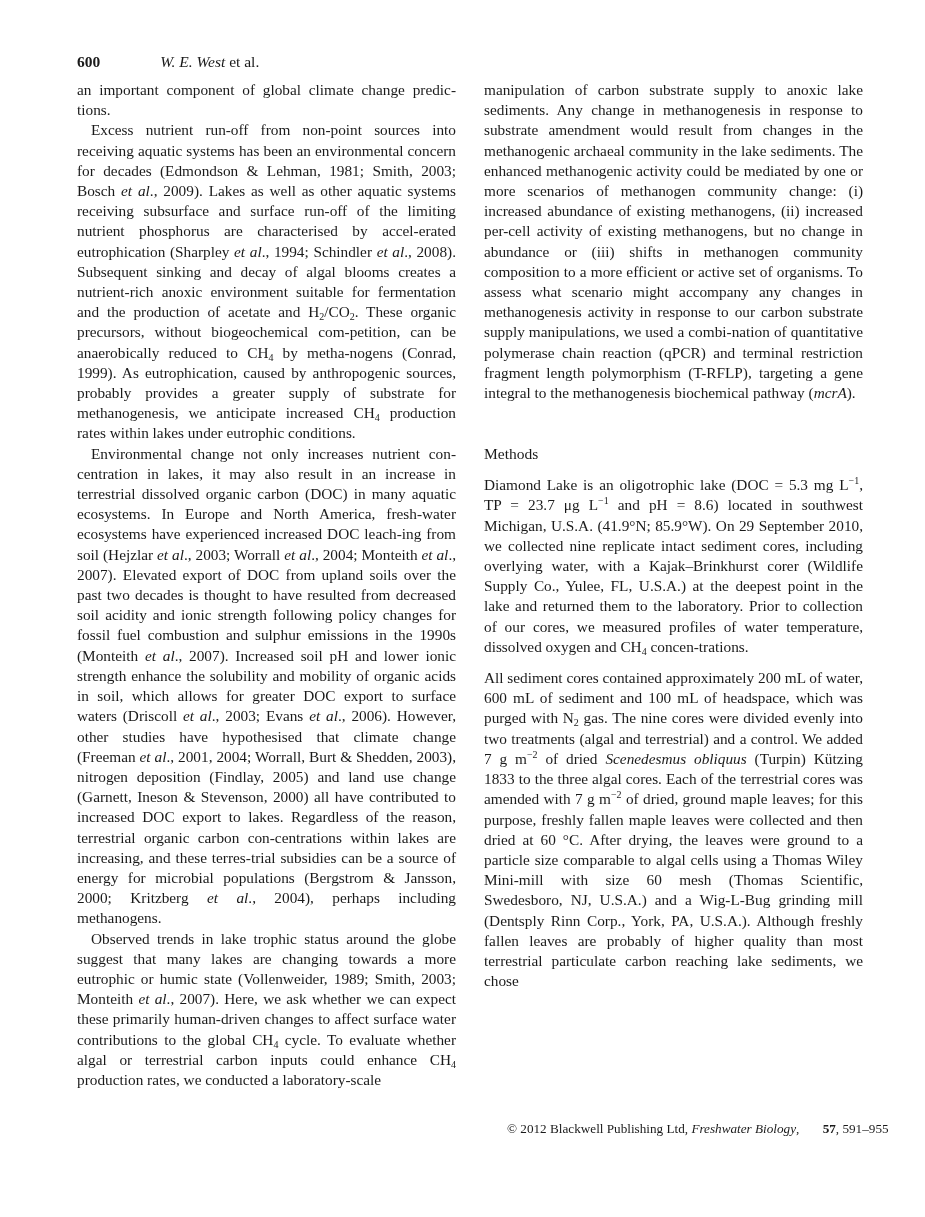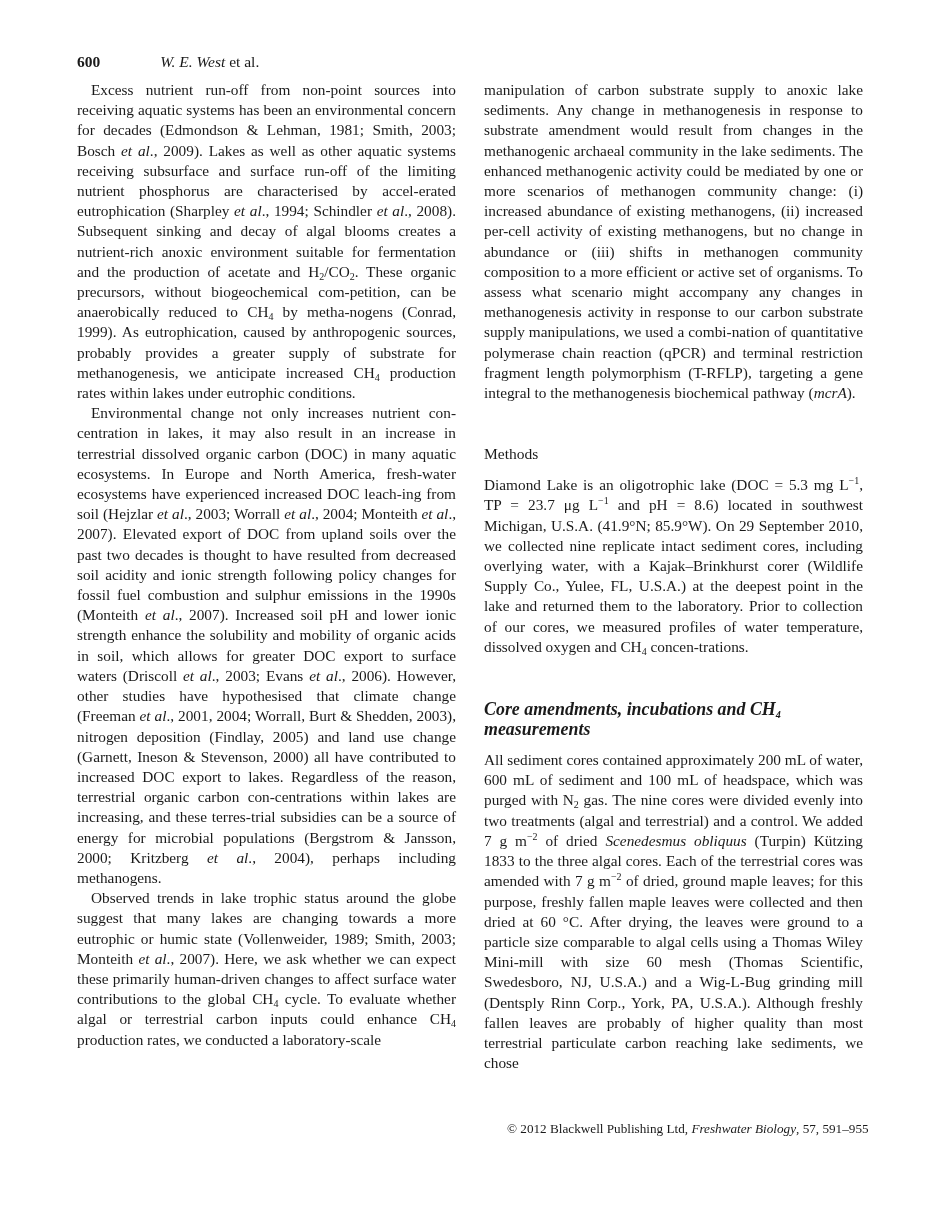--- a/index.html
+++ b/index.html
@@ -17,39 +17,39 @@
   .para sub, .para sup, .h-sub sub { font-size: 10px; line-height: 0; }
   .para sub, .h-sub sub { vertical-align: -3px; }
   .para sup { vertical-align: 6px; }
   .h-main { font-weight: normal; font-size: 15.5px; margin: 41px 0 0 0; line-height: 20px; }
   .h-sub { font-style: italic; margin: 11px 0 0 0; line-height: 20px; }
   .h-sub sub { font-style: italic; }
   .gap-small { margin-top: 11px; }
   .gap-big { margin-top: 42px; }
   .footer { position: absolute; left: 507px; top: 1120px; font-size: 13.2px; line-height: 18px; color: #1a1a1a; }
   .footer i { font-style: italic; }
-  .footer b { font-weight: normal; }
+  .footer b { font-weight: bold; margin-left: 20px; }
 </style>
 </head>
 <body>
 
 <div class="running-head">
   <span class="pg">600</span>
   <span class="auth"><i>W. E. West</i><span> et al.</span></span>
 </div>
 
 <div class="col left">
+  <p class="para">an important component of global climate change predic-tions.</p>
   <p class="para indent">Excess nutrient run-off from non-point sources into receiving aquatic systems has been an environmental concern for decades (Edmondson &amp; Lehman, 1981; Smith, 2003; Bosch <i>et al</i>., 2009). Lakes as well as other aquatic systems receiving subsurface and surface run-off of the limiting nutrient phosphorus are characterised by accel-erated eutrophication (Sharpley <i>et al</i>., 1994; Schindler <i>et al</i>., 2008). Subsequent sinking and decay of algal blooms creates a nutrient-rich anoxic environment suitable for fermentation and the production of acetate and H<sub>2</sub>/CO<sub>2</sub>. These organic precursors, without biogeochemical com-petition, can be anaerobically reduced to CH<sub>4</sub> by metha-nogens (Conrad, 1999). As eutrophication, caused by anthropogenic sources, probably provides a greater supply of substrate for methanogenesis, we anticipate increased CH<sub>4</sub> production rates within lakes under eutrophic conditions.</p>
   <p class="para indent">Environmental change not only increases nutrient con-centration in lakes, it may also result in an increase in terrestrial dissolved organic carbon (DOC) in many aquatic ecosystems. In Europe and North America, fresh-water ecosystems have experienced increased DOC leach-ing from soil (Hejzlar <i>et al</i>., 2003; Worrall <i>et al</i>., 2004; Monteith <i>et al</i>., 2007). Elevated export of DOC from upland soils over the past two decades is thought to have resulted from decreased soil acidity and ionic strength following policy changes for fossil fuel combustion and sulphur emissions in the 1990s (Monteith <i>et al</i>., 2007). Increased soil pH and lower ionic strength enhance the solubility and mobility of organic acids in soil, which allows for greater DOC export to surface waters (Driscoll <i>et al</i>., 2003; Evans <i>et al</i>., 2006). However, other studies have hypothesised that climate change (Freeman <i>et al</i>., 2001, 2004; Worrall, Burt &amp; Shedden, 2003), nitrogen deposition (Findlay, 2005) and land use change (Garnett, Ineson &amp; Stevenson, 2000) all have contributed to increased DOC export to lakes. Regardless of the reason, terrestrial organic carbon con-centrations within lakes are increasing, and these terres-trial subsidies can be a source of energy for microbial populations (Bergstrom &amp; Jansson, 2000; Kritzberg <i>et al</i>., 2004), perhaps including methanogens.</p>
   <p class="para indent">Observed trends in lake trophic status around the globe suggest that many lakes are changing towards a more eutrophic or humic state (Vollenweider, 1989; Smith, 2003; Monteith <i>et al</i>., 2007). Here, we ask whether we can expect these primarily human-driven changes to affect surface water contributions to the global CH<sub>4</sub> cycle. To evaluate whether algal or terrestrial carbon inputs could enhance CH<sub>4</sub> production rates, we conducted a laboratory-scale</p>
 </div>
 
 <div class="col right">
   <p class="para">manipulation of carbon substrate supply to anoxic lake sediments. Any change in methanogenesis in response to substrate amendment would result from changes in the methanogenic archaeal community in the lake sediments. The enhanced methanogenic activity could be mediated by one or more scenarios of methanogen community change: (i) increased abundance of existing methanogens, (ii) increased per-cell activity of existing methanogens, but no change in abundance or (iii) shifts in methanogen community composition to a more efficient or active set of organisms. To assess what scenario might accompany any changes in methanogenesis activity in response to our carbon substrate supply manipulations, we used a combi-nation of quantitative polymerase chain reaction (qPCR) and terminal restriction fragment length polymorphism (T-RFLP), targeting a gene integral to the methanogenesis biochemical pathway (<i>mcrA</i>).</p>
   <h2 class="h-main">Methods</h2>
   <p class="para gap-small">Diamond Lake is an oligotrophic lake (DOC = 5.3 mg L<sup>−1</sup>, TP = 23.7 μg L<sup>−1</sup> and pH = 8.6) located in southwest Michigan, U.S.A. (41.9°N; 85.9°W). On 29 September 2010, we collected nine replicate intact sediment cores, including overlying water, with a Kajak–Brinkhurst corer (Wildlife Supply Co., Yulee, FL, U.S.A.) at the deepest point in the lake and returned them to the laboratory. Prior to collection of our cores, we measured profiles of water temperature, dissolved oxygen and CH<sub>4</sub> concen-trations.</p>
-  <h3 class="h-sub gap-big"><span>Core amendments, incubations and CH</span><sub>4</sub><span> measurements</span></h3>
   <p class="para gap-small">All sediment cores contained approximately 200 mL of water, 600 mL of sediment and 100 mL of headspace, which was purged with N<sub>2</sub> gas. The nine cores were divided evenly into two treatments (algal and terrestrial) and a control. We added 7 g m<sup>−2</sup> of dried <i>Scenedesmus obliquus</i> (Turpin) Kützing 1833 to the three algal cores. Each of the terrestrial cores was amended with 7 g m<sup>−2</sup> of dried, ground maple leaves; for this purpose, freshly fallen maple leaves were collected and then dried at 60 °C. After drying, the leaves were ground to a particle size comparable to algal cells using a Thomas Wiley Mini-mill with size 60 mesh (Thomas Scientific, Swedesboro, NJ, U.S.A.) and a Wig-L-Bug grinding mill (Dentsply Rinn Corp., York, PA, U.S.A.). Although freshly fallen leaves are probably of higher quality than most terrestrial particulate carbon reaching lake sediments, we chose</p>
 </div>
 
 <div class="footer">
   <span>© 2012 Blackwell Publishing Ltd, </span><i>Freshwater Biology</i><span>, </span><b>57</b><span>, 591–955</span>
 </div>
 
 </body></html>

